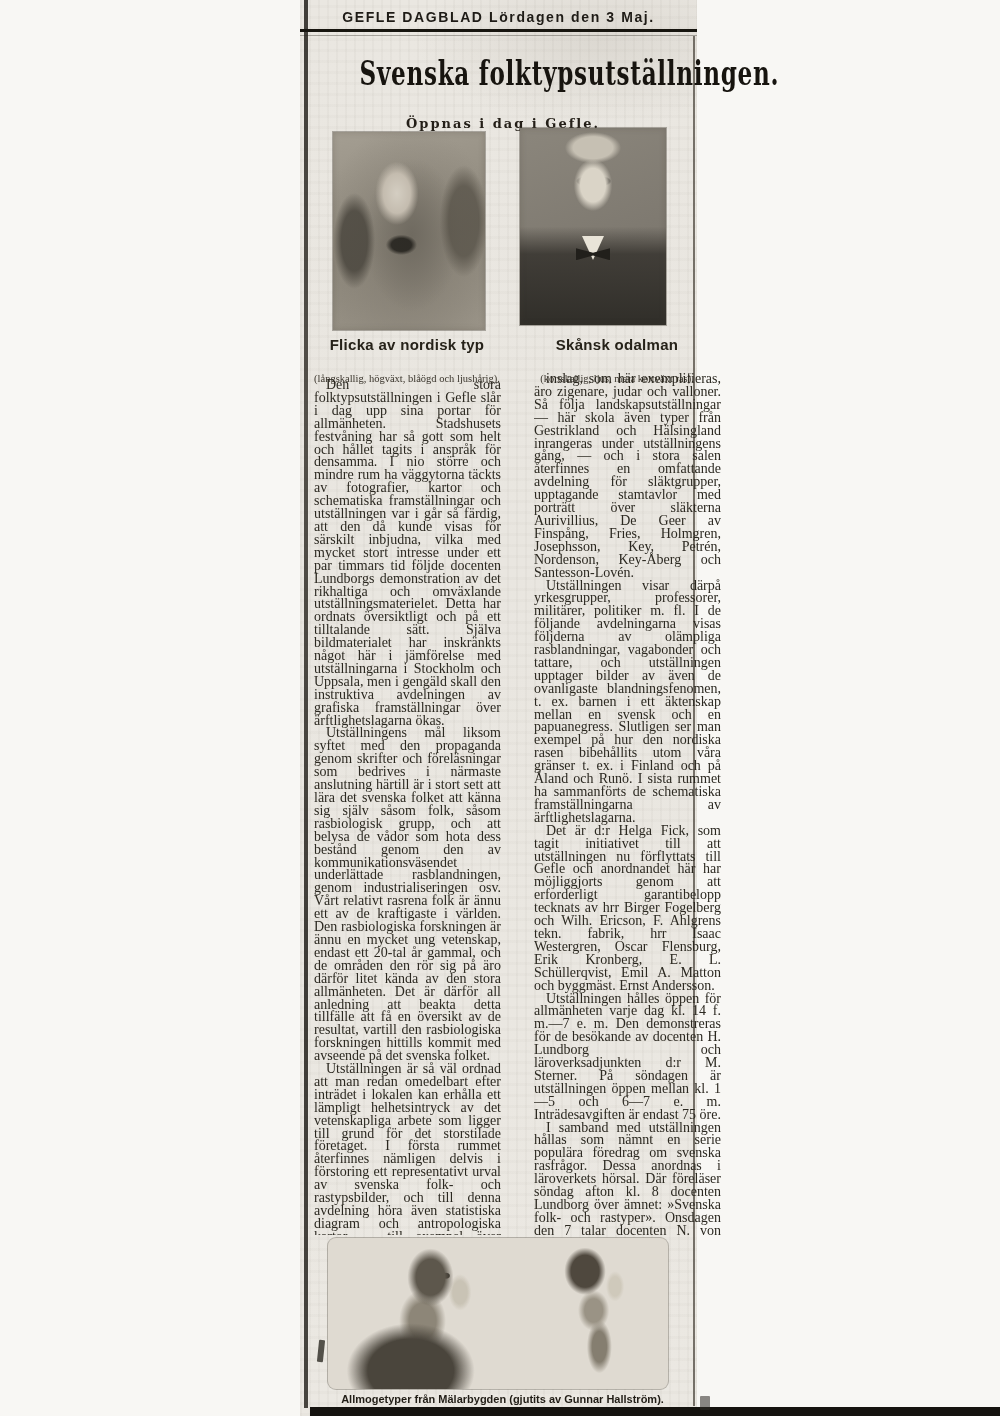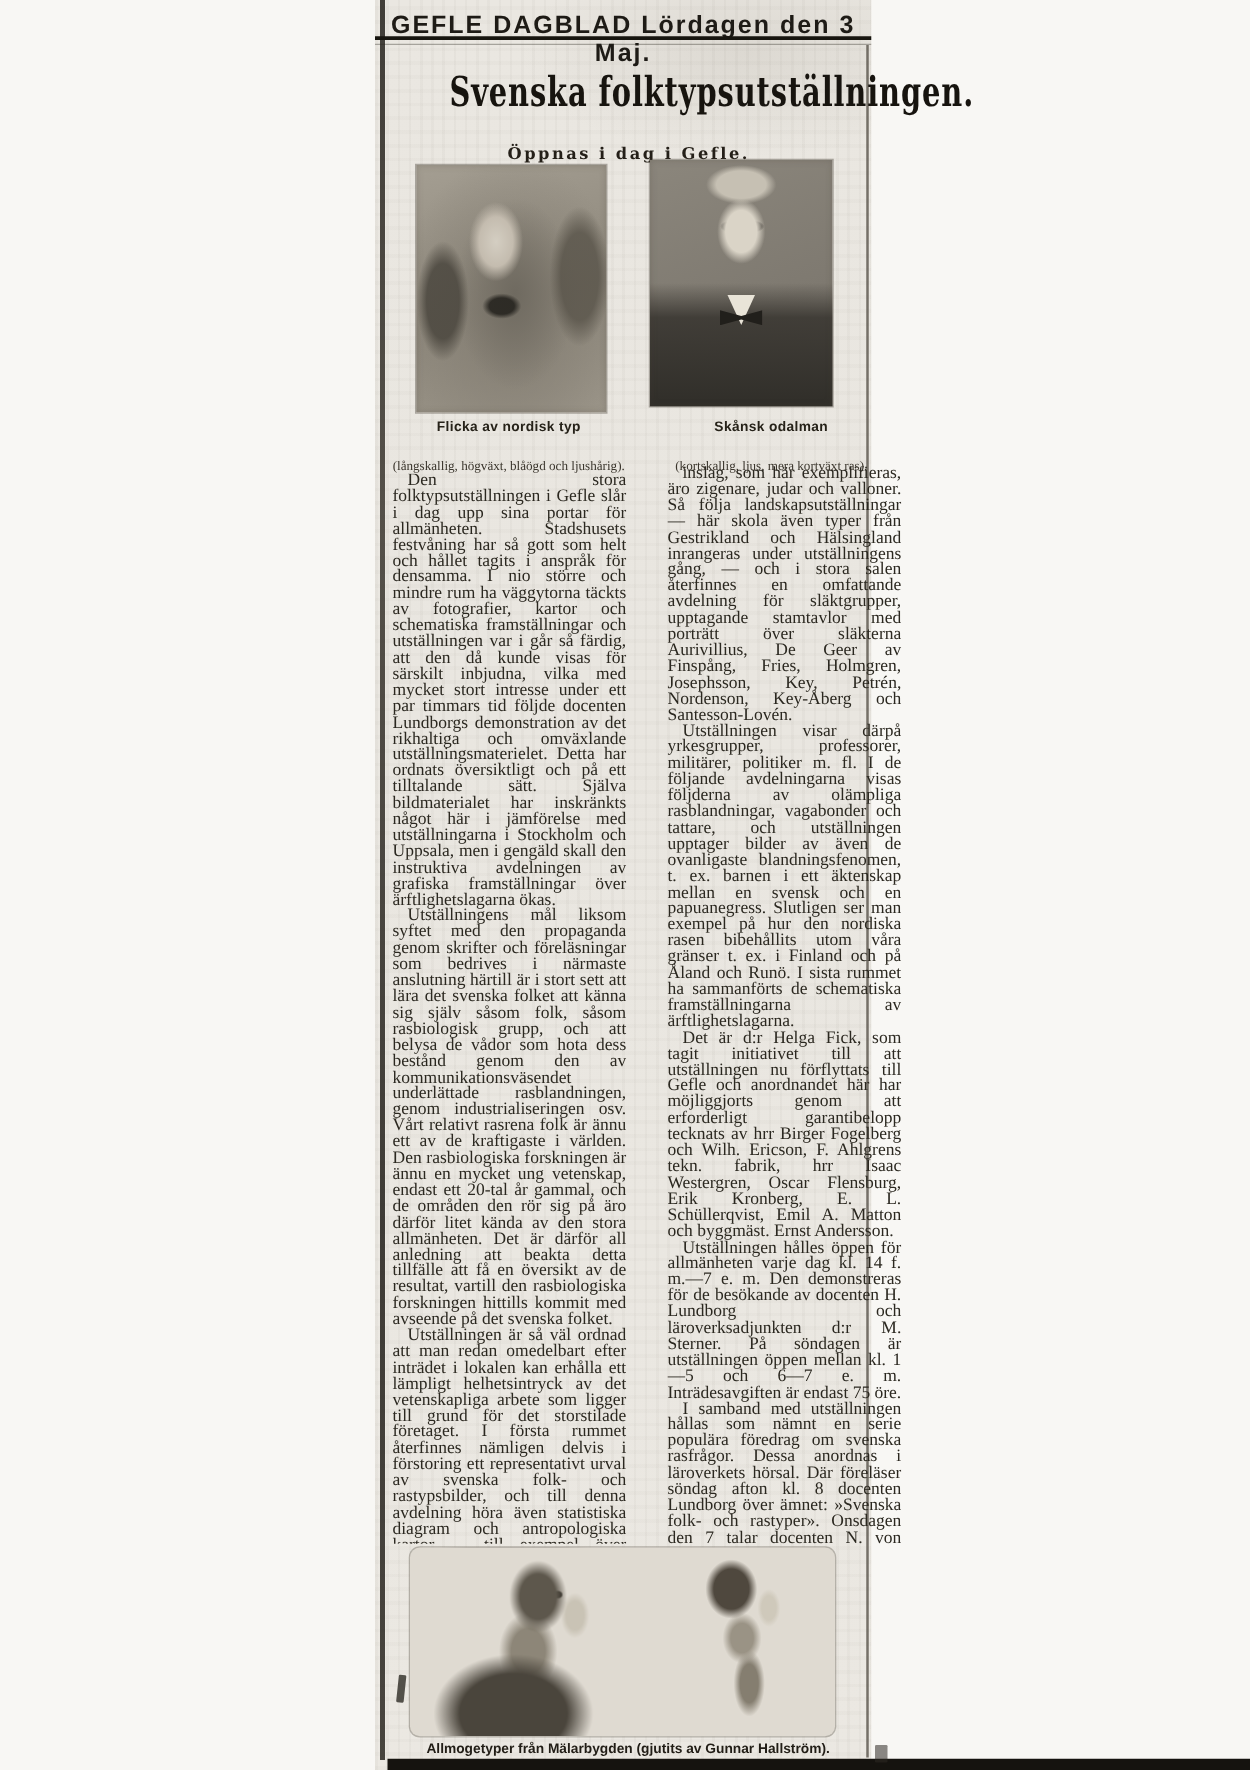--- a/index.html
+++ b/index.html
@@ -15,21 +15,21 @@
     background:
       repeating-linear-gradient(90deg, rgba(110,104,92,.045) 0 2px, rgba(0,0,0,0) 2px 9px),
       repeating-linear-gradient(0deg, rgba(120,114,100,.03) 0 3px, rgba(0,0,0,0) 3px 11px),
       radial-gradient(ellipse 260px 120px at 75% 3%, rgba(120,112,98,.12), rgba(0,0,0,0) 70%),
       linear-gradient(180deg,#eae7e1 0%, #e9e6e0 40%, #ebe8e2 100%);
   }
   .rule-left{position:absolute;left:304px;top:0;width:4px;height:1408px;background:linear-gradient(180deg,#23201b 0%,#3a362f 30%,#201d18 70%,#2b2822 100%);opacity:.85;}
   .rule-right{position:absolute;left:693px;top:36px;width:2px;height:1370px;background:#4d483f;opacity:.75;}
   .masthead{
     position:absolute;left:300px;top:9px;width:397px;text-align:center;
-    font-family:"Liberation Sans", sans-serif;font-weight:bold;font-size:20px;
+    font-family:"Liberation Sans", sans-serif;font-weight:bold;font-size:14px;
     letter-spacing:1.6px;color:#1e1b16;
   }
   .masthead-rule{position:absolute;left:300px;top:29px;width:397px;height:3px;background:#17150f;}
   .masthead-rule2{position:absolute;left:300px;top:35px;width:397px;height:1px;background:rgba(40,36,28,.35);}
   
   .headline{
     position:absolute;left:300px;top:54px;width:397px;margin:0;text-align:center;
     font-family:"DejaVu Serif", serif;font-weight:bold;font-size:33px;line-height:40px;
     color:#17140f;transform:scaleX(.70);transform-origin:50% 0;white-space:nowrap;
     letter-spacing:1px;
@@ -68,21 +68,21 @@
   }
   .photo-man::after{ 
     content:"";position:absolute;left:50%;top:61%;transform:translateX(-50%);
     width:34px;height:12px;background:#211f1b;
     clip-path:polygon(0 0,50% 38%,100% 0,100% 100%,50% 62%,0 100%);
   }
   
   .caption{position:absolute;text-align:center;}
   .caption-left{left:313px;top:336px;width:188px;}
   .caption-right{left:522px;top:336px;width:190px;}
-  .cap-title{font-family:"Liberation Sans", sans-serif;font-weight:bold;font-size:11px;color:#262219;letter-spacing:.3px;}
+  .cap-title{font-family:"Liberation Sans", sans-serif;font-weight:bold;font-size:15px;color:#262219;letter-spacing:.3px;}
   .cap-sub{font-size:10.5px;line-height:12px;color:#3a352c;margin-top:20px;}
   
   .col{
     position:absolute;text-align:justify;
     font-size:14px;line-height:12.9px;color:#2b2820;
     overflow:hidden;
   }
   .col p{margin:0;text-indent:12px;}
   .col-left{left:314px;top:379px;width:187px;height:856px;}
   .col-right{left:534px;top:373px;width:187px;height:862px;}

